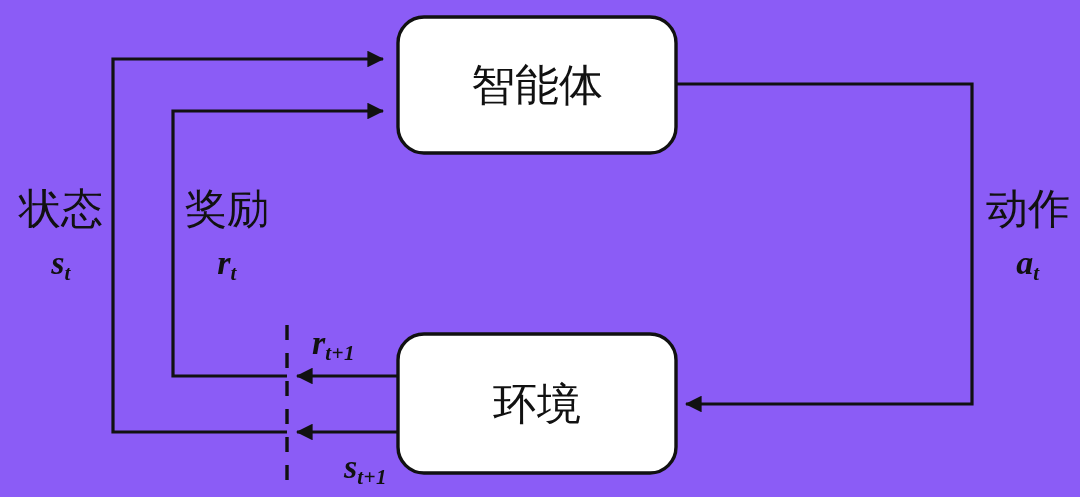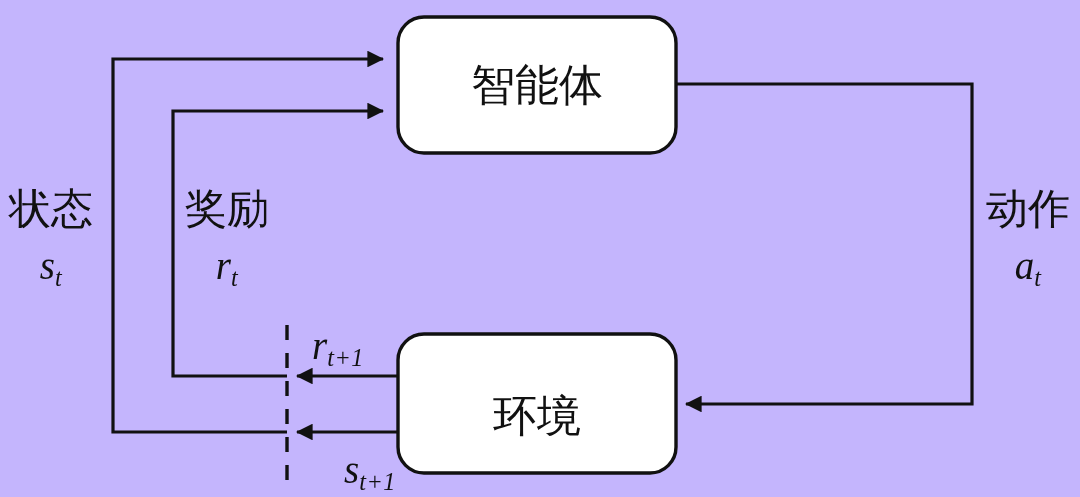--- a/index.html
+++ b/index.html
@@ -4,21 +4,21 @@
 <style>
   html, body {
     margin: 0;
     padding: 0;
     background: #ffffff;
   }
   #canvas {
     position: relative;
     width: 1080px;
     height: 497px;
-    background: #c4b5fd;
+    background: #8b5cf6;
     overflow: hidden;
     font-family: "Liberation Serif", "DejaVu Serif", serif;
     text-align: right;
   }
   #diagram-svg {
     position: absolute;
     left: 0;
     top: 0;
     width: 1080px;
     height: 497px;
@@ -38,21 +38,22 @@
     line-height: 1;
   }
   .cjk-term {
     font-family: "Liberation Sans", "DejaVu Sans", sans-serif;
     font-size: 42px;
     letter-spacing: 0px;
   }
   .math-sym {
     font-family: "Liberation Serif", "DejaVu Serif", serif;
     font-style: italic;
-    font-size: 39px;
+    font-size: 34px;
+    font-weight: bold;
   }
   .math-sym sub {
     font-size: 0.62em;
     font-style: italic;
     vertical-align: -0.28em;
     letter-spacing: 0.5px;
   }
   .stacked {
     display: flex;
     flex-direction: column;
@@ -91,25 +92,25 @@
 
     <path d="M 676 84 L 972 84 L 972 404 L 686 404" fill="none" stroke="#111111" stroke-width="3.2" marker-end="url(#arrowEnd)"></path>
 
     <line x1="287" y1="325" x2="287" y2="492" stroke="#111111" stroke-width="3.4" stroke-dasharray="15 13"></line>
   </svg>
 
   <div class="node-label" style="left:398px; top:17px; width:278px; height:136px; display:flex; align-items:center; justify-content:center;">
     <span>智能体</span>
   </div>
 
-  <div class="node-label" style="left:398px; top:346px; width:278px; height:139px; display:flex; align-items:center; justify-content:center;">
+  <div class="node-label" style="left:398px; top:334px; width:278px; height:139px; display:flex; align-items:center; justify-content:center;">
     <span>环境</span>
   </div>
 
-  <div class="edge-label stacked" style="left:0px; top:188px; width:102px;">
+  <div class="edge-label stacked" style="left:10px; top:188px; width:102px;">
     <span class="cjk-term">状态</span>
     <span class="math-sym"><span>s</span><sub>t</sub></span>
   </div>
 
   <div class="edge-label stacked" style="left:978px; top:188px; width:100px;">
     <span class="cjk-term">动作</span>
     <span class="math-sym"><span>a</span><sub>t</sub></span>
   </div>
 
   <div class="edge-label stacked" style="left:178px; top:188px; width:98px;">

